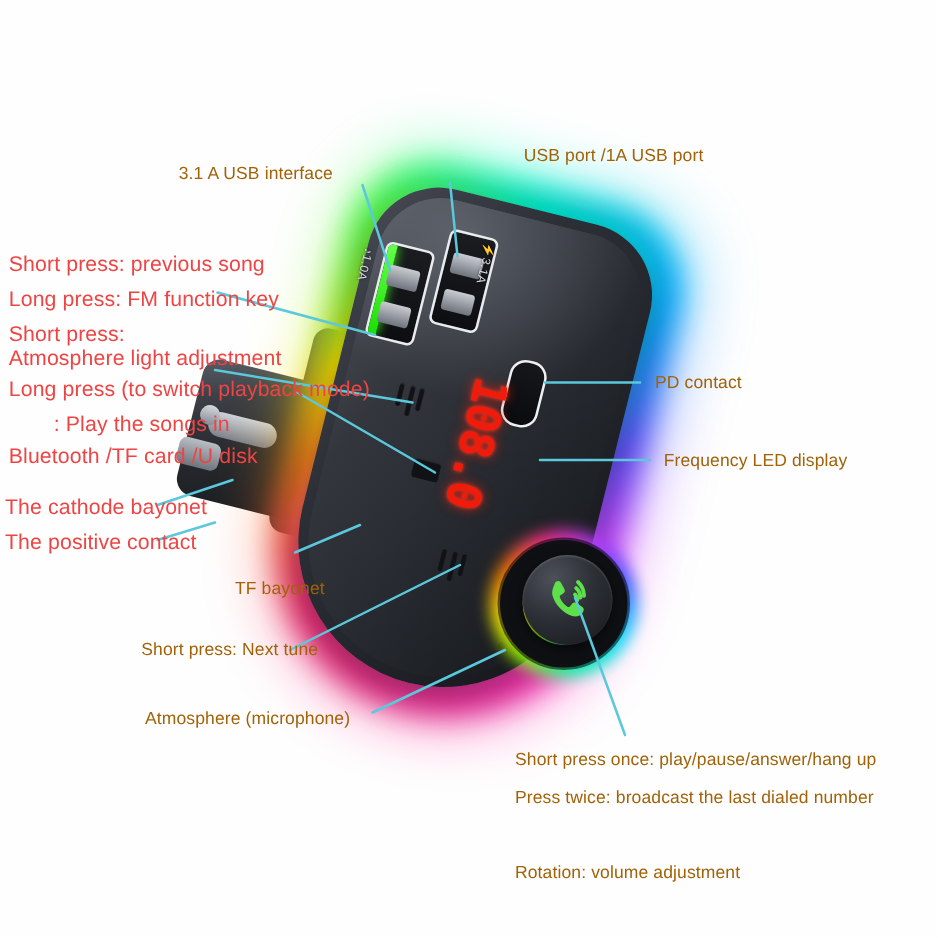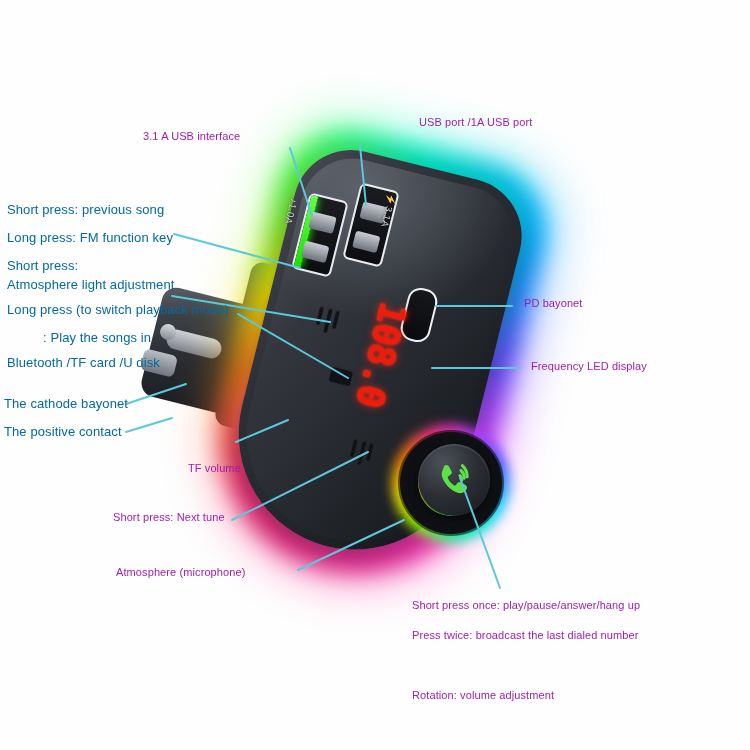--- a/index.html
+++ b/index.html
@@ -8,27 +8,27 @@
     background:#ffffff;
     font-family:"Liberation Sans", sans-serif;
     overflow:hidden;
     position:relative;
   }
   #stage{position:relative;width:750px;height:750px;overflow:hidden;background:#fefefe;}
 
   
   .label{
     position:absolute;
-    font-size:13px;
-    color:#0369a1;
+    font-size:17px;
+    color:#ef4444;
     letter-spacing:.1px;
     white-space:nowrap;
     line-height:1;
   }
-  .label.big{font-size:11px;color:#a21caf;}
+  .label.big{font-size:14px;color:#a16207;}
 
   
   #leaders{position:absolute;left:0;top:0;width:750px;height:750px;pointer-events:none;}
 
   
   #device{position:absolute;left:0;top:0;width:750px;height:750px;}
 
   
   #body-main{
     position:absolute;
@@ -293,24 +293,24 @@
   <div class="label" style="left:7px;top:231px;">Long press: FM function key</div>
   <div class="label" style="left:7px;top:259px;">Short press:</div>
   <div class="label" style="left:7px;top:278px;">Atmosphere light adjustment</div>
   <div class="label" style="left:7px;top:303px;">Long press (to switch playback mode)</div>
   <div class="label" style="left:7px;top:331px;margin-left:36px;">: Play the songs in</div>
   <div class="label" style="left:7px;top:356px;">Bluetooth /TF card /U disk</div>
 
   <div class="label" style="left:4px;top:397px;">The cathode bayonet</div>
   <div class="label" style="left:4px;top:425px;">The positive contact</div>
 
-  <div class="label big" style="left:188px;top:463px;">TF volume</div>
+  <div class="label big" style="left:188px;top:463px;">TF bayonet</div>
   <div class="label big" style="left:113px;top:512px;">Short press: Next tune</div>
   <div class="label big" style="left:116px;top:567px;">Atmosphere (microphone)</div>
 
-  <div class="label big" style="left:524px;top:298px;">PD bayonet</div>
+  <div class="label big" style="left:524px;top:298px;">PD contact</div>
   <div class="label big" style="left:531px;top:361px;text-align:center;">Frequency LED display</div>
 
   <div class="label big" style="left:412px;top:600px;">Short press once: play/pause/answer/hang up</div>
   <div class="label big" style="left:412px;top:630px;">Press twice: broadcast the last dialed number</div>
   <div class="label big" style="left:412px;top:690px;">Rotation: volume adjustment</div>
 
 </div>
 
 </body></html>

